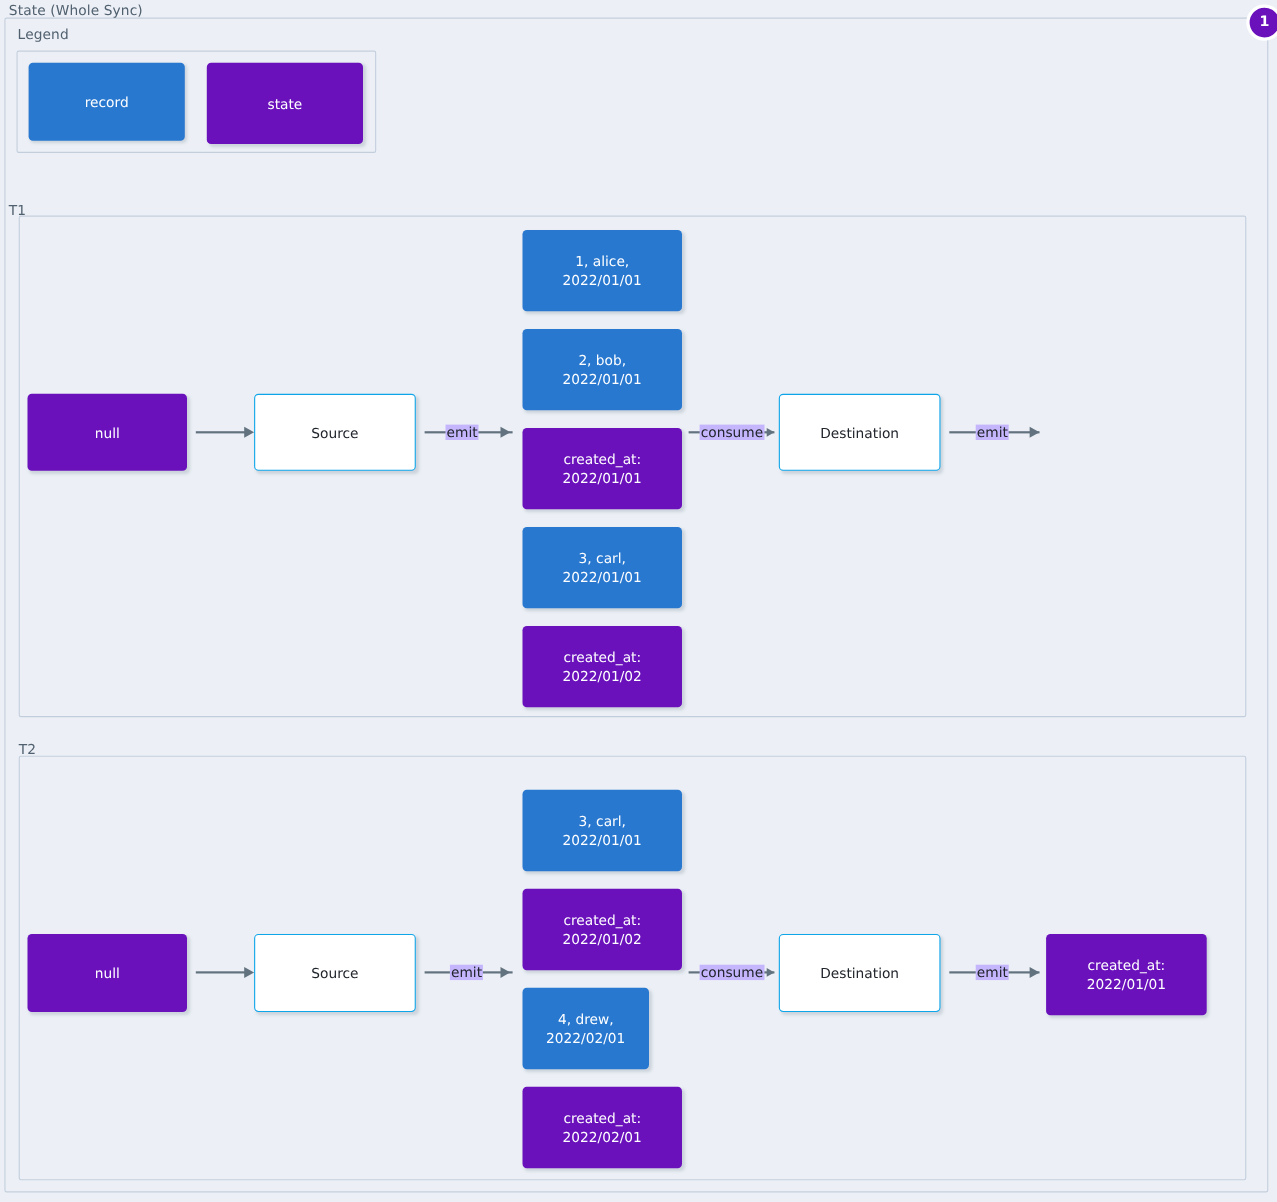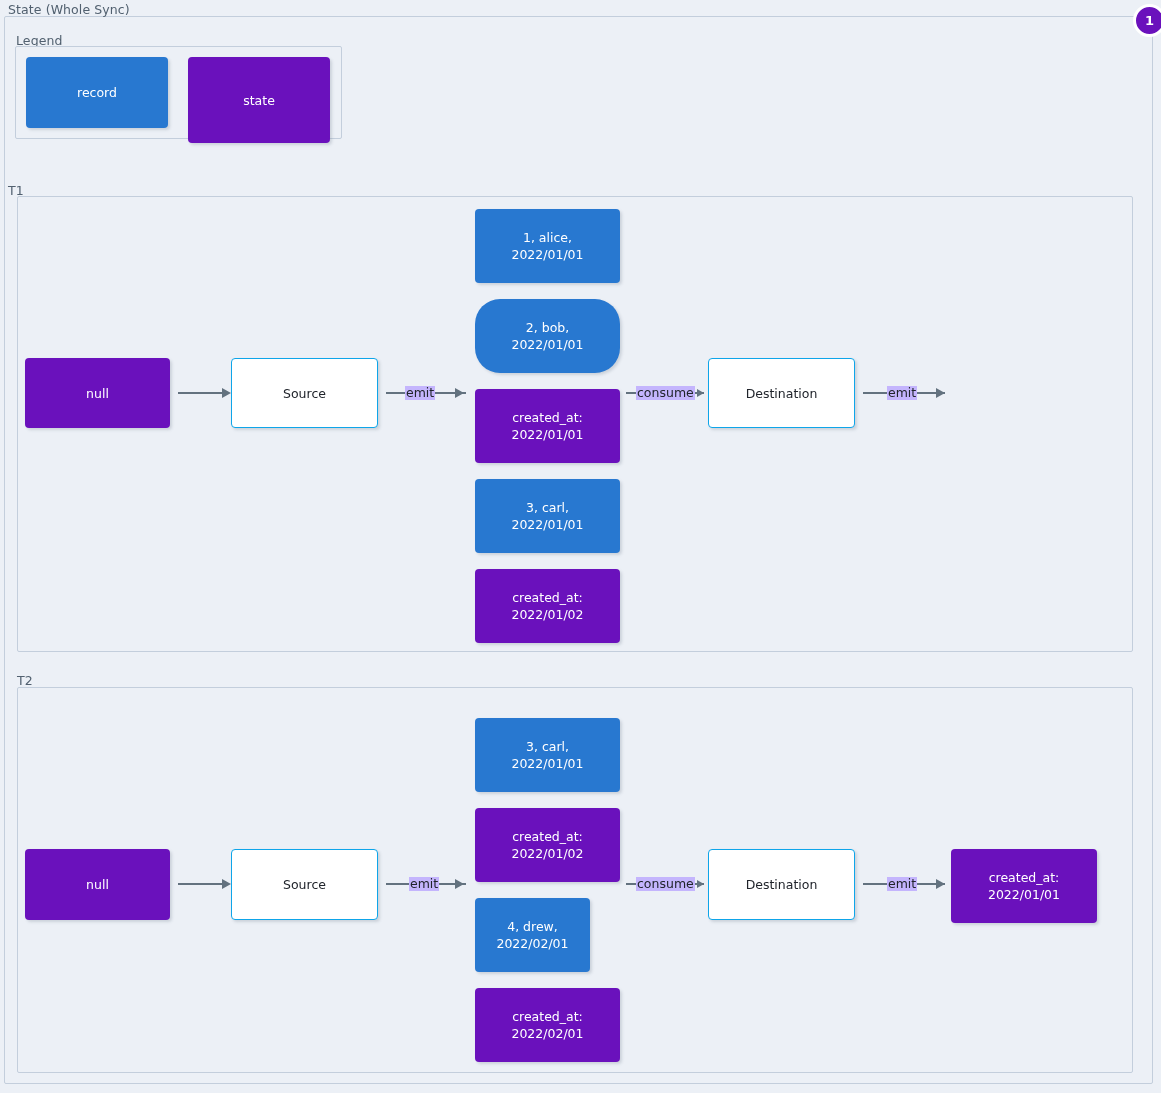--- a/index.html
+++ b/index.html
@@ -129,33 +129,33 @@
   }
 </style>
 </head>
 <body>
 
 <div id="diagram-frame">
 </div>
 
 <div id="diagram-title">State (Whole Sync)</div>
 
-<div class="subgraph-label" style="left:16px; top:33px;">Legend</div>
+<div class="subgraph-label" style="left:16px; top:23px;">Legend</div>
 <div class="subgraph" style="left:15px; top:46px; width:327px; height:93px;"></div>
 <div class="node record" style="left:26px; top:57px; width:142px; height:71px;">record</div>
-<div class="node state" style="left:188px; top:57px; width:142px; height:86px;">state</div>
+<div class="node state" style="left:188px; top:57px; width:142px; height:74px;">state</div>
 
 <div class="subgraph-label" style="left:8px; top:183px;text-align:center;">T1</div>
 <div class="subgraph" style="left:17px; top:196px; width:1116px; height:456px;"></div>
 
 <div class="node state" style="left:25px; top:358px; width:145px; height:70px;">null</div>
 <div class="node plain" style="left:231px; top:358px; width:147px; height:70px;">Source</div>
 
 <div class="node record" style="left:475px; top:209px; width:145px; height:74px;">1, alice, 2022/01/01</div>
-<div class="node record" style="left:475px; top:299px; width:145px; height:74px;border-radius:25px;">2, bob, 2022/01/01</div>
+<div class="node record" style="left:475px; top:299px; width:145px; height:74px;">2, bob, 2022/01/01</div>
 <div class="node state" style="left:475px; top:389px; width:145px; height:74px;">created_at:
 2022/01/01</div>
 <div class="node record" style="left:475px; top:479px; width:145px; height:74px;">3, carl, 2022/01/01</div>
 <div class="node state" style="left:475px; top:569px; width:145px; height:74px;">created_at:
 2022/01/02</div>
 
 <div class="node plain" style="left:708px; top:358px; width:147px; height:70px;">Destination</div>
 
 <div class="edge" style="left:178px; top:392px; width:46px;"></div>
 <div class="arrowhead" style="left:222px; top:388px;"></div>

